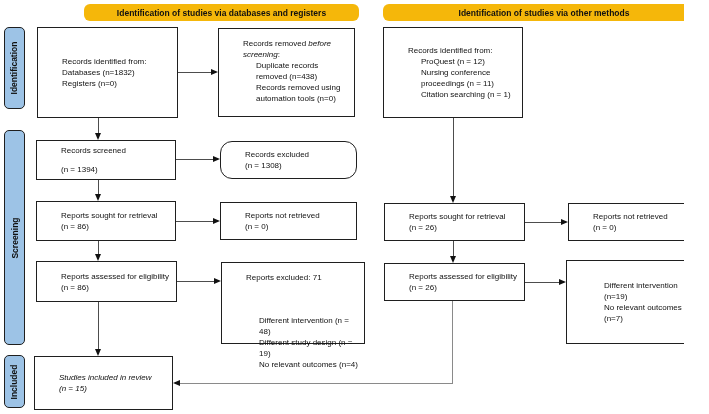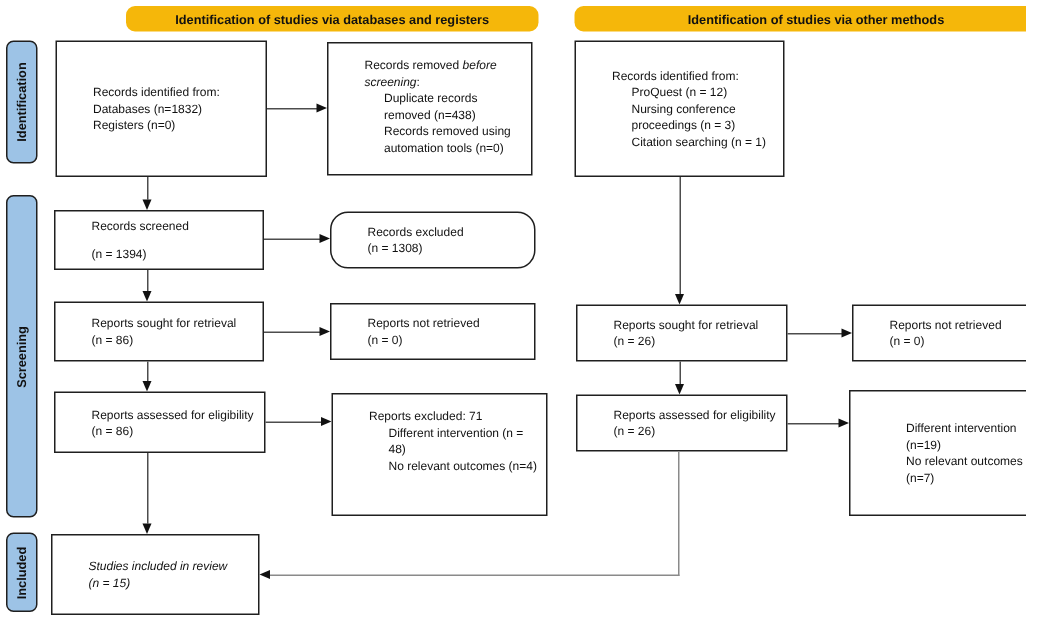--- a/index.html
+++ b/index.html
@@ -62,21 +62,21 @@
     <div class="indent">
       <div>Duplicate records removed (n=438)</div>
       <div>Records removed using automation tools (n=0)</div>
     </div>
   </div>
 
   <div class="box" style="left:383px;top:27px;width:140px;height:91px;">
     <div>Records identified from:</div>
     <div class="indent">
       <div>ProQuest (n = 12)</div>
-      <div>Nursing conference proceedings (n = 3)</div>
+      <div>Nursing conference proceedings (n = 11)</div>
       <div>Citation searching (n = 1)</div>
     </div>
   </div>
 
   <div class="box" style="left:36px;top:140px;width:140px;height:40px;justify-content:space-between;">
     <div>Records screened</div>
     <div>(n = 1394)</div>
   </div>
   <div class="box" style="left:220px;top:141px;width:137px;height:38px;border-radius:12px;">
     <div>Records excluded</div>
@@ -89,24 +89,25 @@
   </div>
   <div class="box" style="left:220px;top:202px;width:137px;height:38px;">
     <div>Reports not retrieved</div>
     <div>(n = 0)</div>
   </div>
 
   <div class="box" style="left:36px;top:261px;width:141px;height:41px;">
     <div>Reports assessed for eligibility</div>
     <div>(n = 86)</div>
   </div>
-  <div class="box top" style="left:221px;top:262px;width:144px;height:82px;">
+  <div class="box top" style="left:221px;top:262px;width:144px;height:82px;gap:32px;">
     <div>Reports excluded: 71</div>
     <div class="indent">
       <div>Different intervention (n = 48)</div>
+      <div>Different study design (n = 19)</div>
       <div>No relevant outcomes (n=4)</div>
     </div>
   </div>
 
   <div class="box" style="left:384px;top:203px;width:141px;height:38px;">
     <div>Reports sought for retrieval</div>
     <div>(n = 26)</div>
   </div>
   <div class="box" style="left:568px;top:203px;width:137px;height:38px;">
     <div>Reports not retrieved</div>

